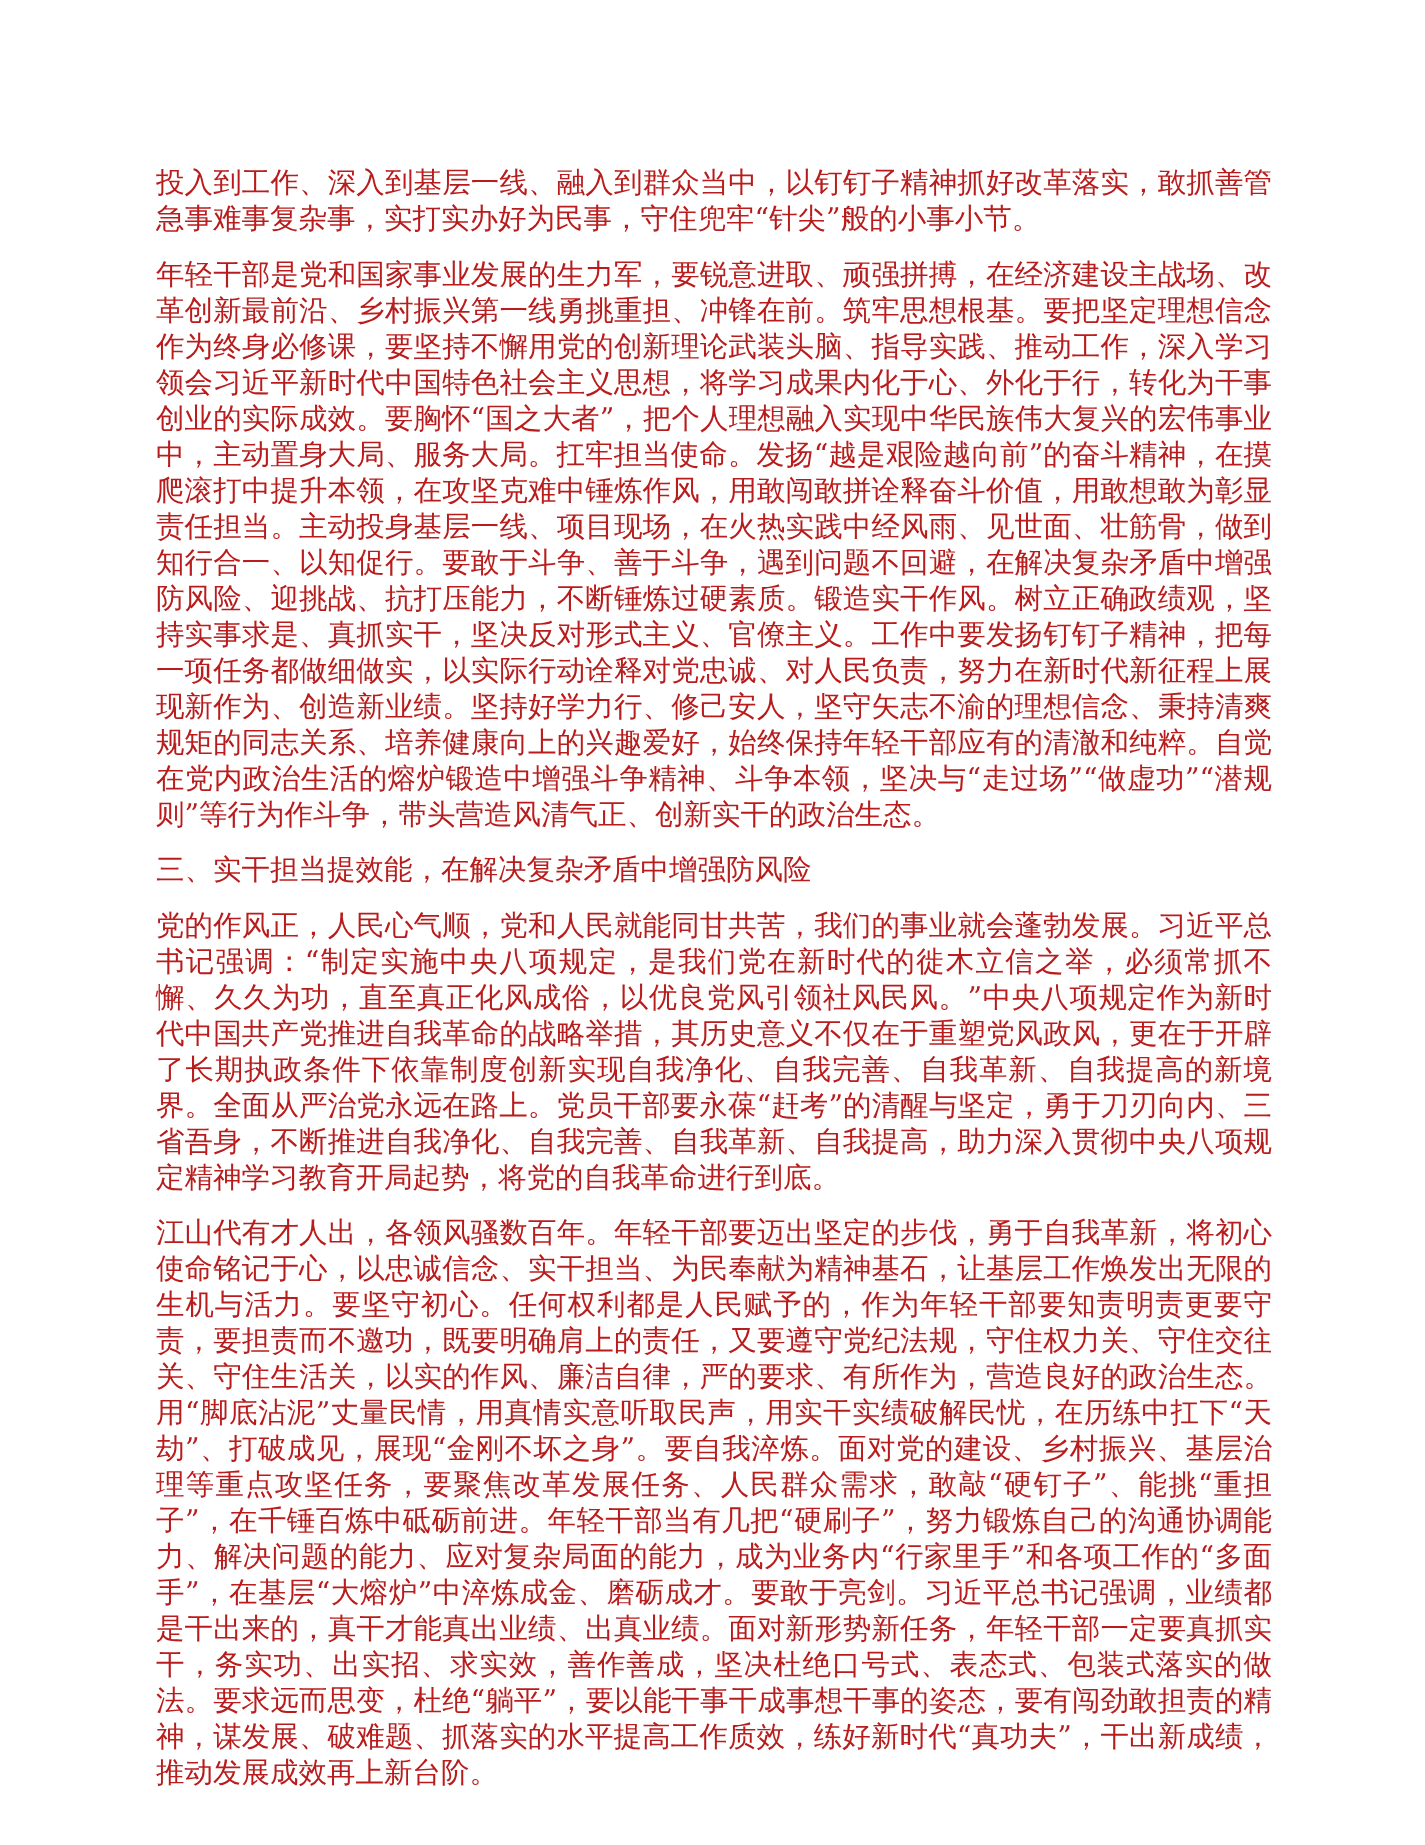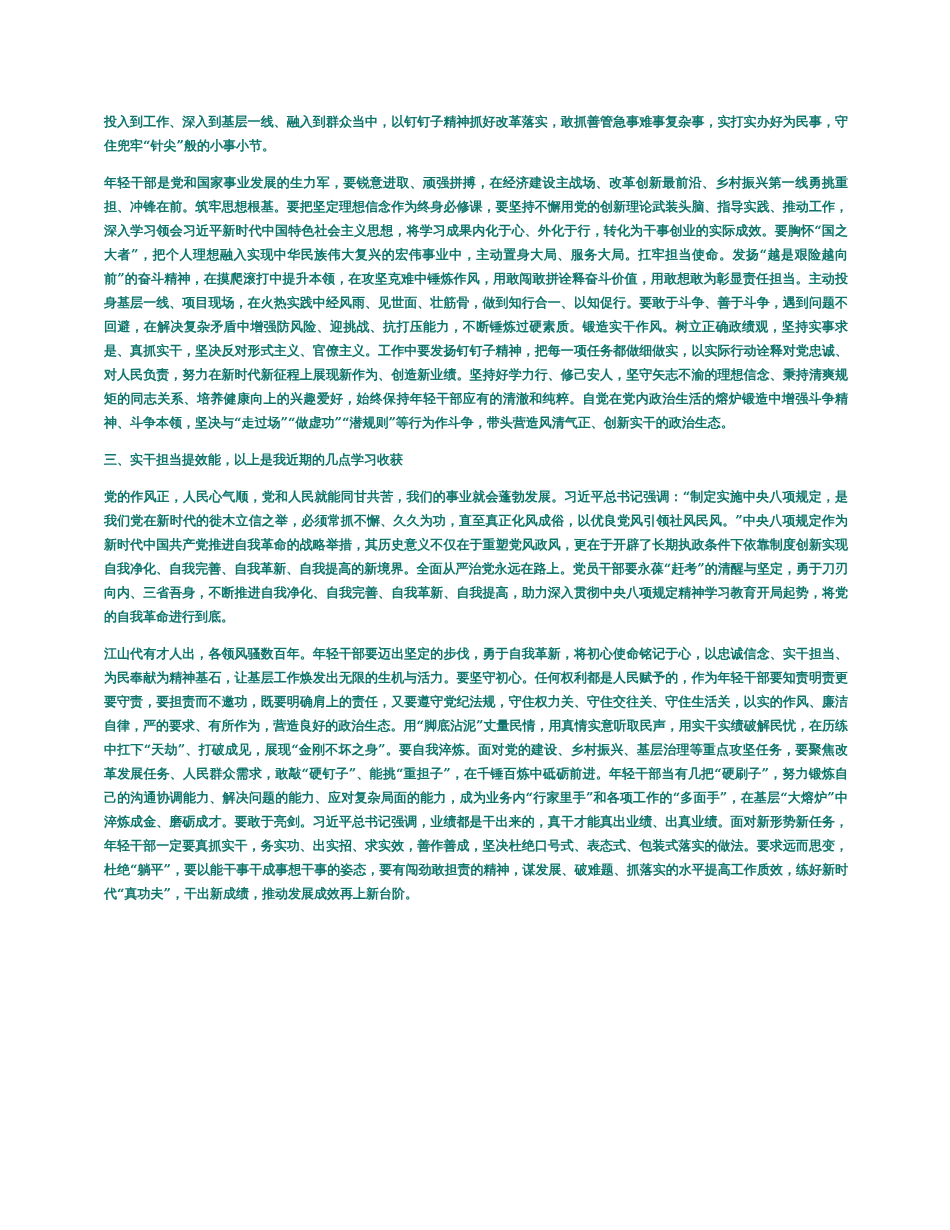--- a/index.html
+++ b/index.html
@@ -11,40 +11,39 @@
     overflow: hidden;
     font-family: "DejaVu Serif", "Liberation Serif", serif;
   }
   .doc {
     box-sizing: border-box;
     width: 950px;
     padding: 110px 102px 0 104px;
   }
   .para {
     margin: 0 0 13px 0;
-    font-size: 13px;
+    font-size: 19px;
     line-height: 24px;
-    color: #0f766e;
+    color: #b91c1c;
     text-align: justify;
     text-justify: inter-ideograph;
     word-break: break-all;
-    font-weight: bold;
   }
   .para.heading {
     
     margin-top: 2px;
   }
 </style>
 </head>
 <body>
 
 <div class="doc">
   <p class="para">投入到工作、深入到基层一线、融入到群众当中，以钉钉子精神抓好改革落实，敢抓善管急事难事复杂事，实打实办好为民事，守住兜牢“针尖”般的小事小节。</p>
 
   <p class="para">年轻干部是党和国家事业发展的生力军，要锐意进取、顽强拼搏，在经济建设主战场、改革创新最前沿、乡村振兴第一线勇挑重担、冲锋在前。筑牢思想根基。要把坚定理想信念作为终身必修课，要坚持不懈用党的创新理论武装头脑、指导实践、推动工作，深入学习领会习近平新时代中国特色社会主义思想，将学习成果内化于心、外化于行，转化为干事创业的实际成效。要胸怀“国之大者”，把个人理想融入实现中华民族伟大复兴的宏伟事业中，主动置身大局、服务大局。扛牢担当使命。发扬“越是艰险越向前”的奋斗精神，在摸爬滚打中提升本领，在攻坚克难中锤炼作风，用敢闯敢拼诠释奋斗价值，用敢想敢为彰显责任担当。主动投身基层一线、项目现场，在火热实践中经风雨、见世面、壮筋骨，做到知行合一、以知促行。要敢于斗争、善于斗争，遇到问题不回避，在解决复杂矛盾中增强防风险、迎挑战、抗打压能力，不断锤炼过硬素质。锻造实干作风。树立正确政绩观，坚持实事求是、真抓实干，坚决反对形式主义、官僚主义。工作中要发扬钉钉子精神，把每一项任务都做细做实，以实际行动诠释对党忠诚、对人民负责，努力在新时代新征程上展现新作为、创造新业绩。坚持好学力行、修己安人，坚守矢志不渝的理想信念、秉持清爽规矩的同志关系、培养健康向上的兴趣爱好，始终保持年轻干部应有的清澈和纯粹。自觉在党内政治生活的熔炉锻造中增强斗争精神、斗争本领，坚决与“走过场”“做虚功”“潜规则”等行为作斗争，带头营造风清气正、创新实干的政治生态。</p>
 
-  <p class="para heading">三、实干担当提效能，以上是我近期的几点学习收获</p>
+  <p class="para heading">三、实干担当提效能，在解决复杂矛盾中增强防风险</p>
 
   <p class="para">党的作风正，人民心气顺，党和人民就能同甘共苦，我们的事业就会蓬勃发展。习近平总书记强调：“制定实施中央八项规定，是我们党在新时代的徙木立信之举，必须常抓不懈、久久为功，直至真正化风成俗，以优良党风引领社风民风。”中央八项规定作为新时代中国共产党推进自我革命的战略举措，其历史意义不仅在于重塑党风政风，更在于开辟了长期执政条件下依靠制度创新实现自我净化、自我完善、自我革新、自我提高的新境界。全面从严治党永远在路上。党员干部要永葆“赶考”的清醒与坚定，勇于刀刃向内、三省吾身，不断推进自我净化、自我完善、自我革新、自我提高，助力深入贯彻中央八项规定精神学习教育开局起势，将党的自我革命进行到底。</p>
 
   <p class="para">江山代有才人出，各领风骚数百年。年轻干部要迈出坚定的步伐，勇于自我革新，将初心使命铭记于心，以忠诚信念、实干担当、为民奉献为精神基石，让基层工作焕发出无限的生机与活力。要坚守初心。任何权利都是人民赋予的，作为年轻干部要知责明责更要守责，要担责而不邀功，既要明确肩上的责任，又要遵守党纪法规，守住权力关、守住交往关、守住生活关，以实的作风、廉洁自律，严的要求、有所作为，营造良好的政治生态。用“脚底沾泥”丈量民情，用真情实意听取民声，用实干实绩破解民忧，在历练中扛下“天劫”、打破成见，展现“金刚不坏之身”。要自我淬炼。面对党的建设、乡村振兴、基层治理等重点攻坚任务，要聚焦改革发展任务、人民群众需求，敢敲“硬钉子”、能挑“重担子”，在千锤百炼中砥砺前进。年轻干部当有几把“硬刷子”，努力锻炼自己的沟通协调能力、解决问题的能力、应对复杂局面的能力，成为业务内“行家里手”和各项工作的“多面手”，在基层“大熔炉”中淬炼成金、磨砺成才。要敢于亮剑。习近平总书记强调，业绩都是干出来的，真干才能真出业绩、出真业绩。面对新形势新任务，年轻干部一定要真抓实干，务实功、出实招、求实效，善作善成，坚决杜绝口号式、表态式、包装式落实的做法。要求远而思变，杜绝“躺平”，要以能干事干成事想干事的姿态，要有闯劲敢担责的精神，谋发展、破难题、抓落实的水平提高工作质效，练好新时代“真功夫”，干出新成绩，推动发展成效再上新台阶。</p>
 
 </div>
 
 </body></html>

